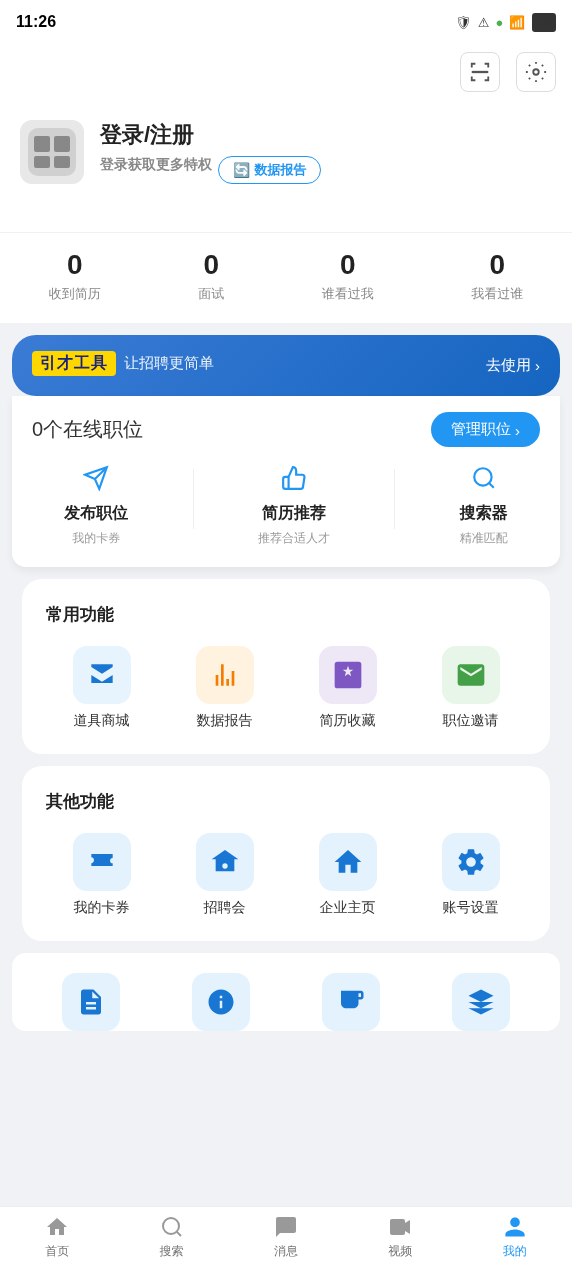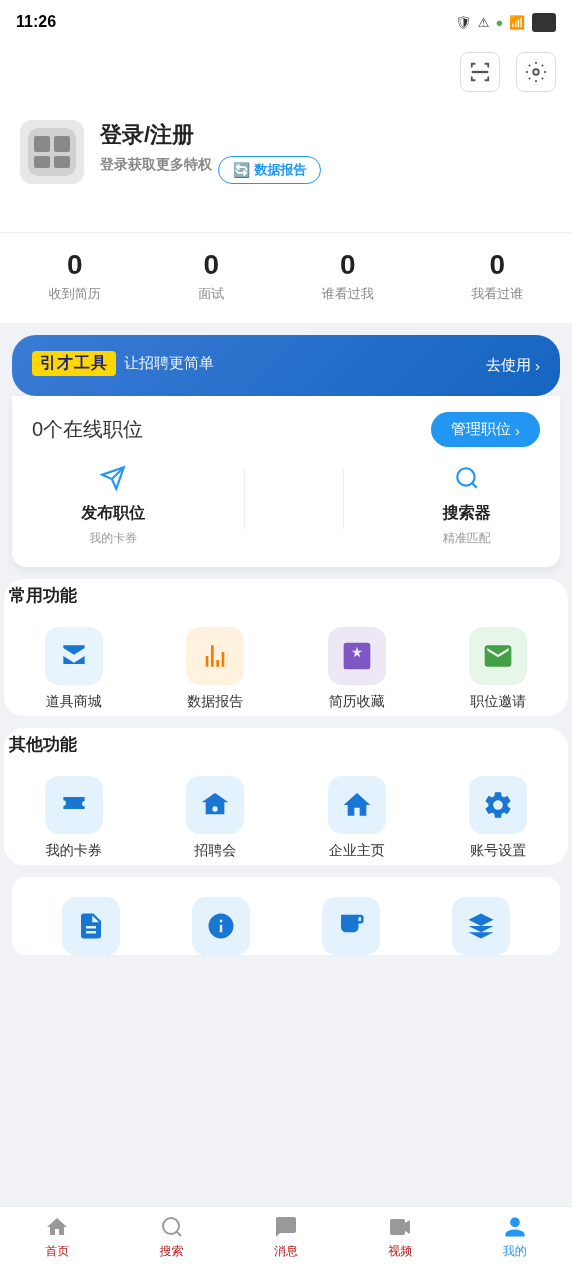--- a/index.html
+++ b/index.html
@@ -241,24 +241,24 @@
     }
     .divider-v {
       width: 1px;
       height: 60px;
       background: #eee;
       margin-top: 4px;
     }
 
     
     .func-section {
-      margin: 12px 4px 0;
+      margin: 12px 22px 0;
       background: #fff;
       border-radius: 20px;
-      padding: 5px;
+      padding: 24px;
     }
     .func-section-title {
       font-size: 17px;
       font-weight: 700;
       color: #222;
       margin-bottom: 20px;
     }
     .func-grid {
       display: grid;
       grid-template-columns: repeat(4, 1fr);
@@ -313,21 +313,21 @@
     .nav-item {
       display: flex;
       flex-direction: column;
       align-items: center;
       gap: 4px;
       cursor: pointer;
       min-width: 60px;
     }
     .nav-label {
       font-size: 12px;
-      color: #b91c1c;
+      color: #737373;
     }
     .nav-label.active {
       color: #2196f3;
     }
 
     
     .partial-row {
       margin: 12px 12px 0;
       background: #fff;
       border-radius: 14px;
@@ -443,20 +443,30 @@
         <span class="quick-action-icon">
           <svg width="26" height="26" viewBox="0 0 24 24" fill="none" stroke="#2196f3" stroke-width="2">
             <line x1="22" y1="2" x2="11" y2="13"></line>
             <polygon points="22 2 15 22 11 13 2 9 22 2"></polygon>
           </svg>
         </span>
         <span class="quick-action-label">发布职位</span>
         <span class="quick-action-sub">我的卡券</span>
       </div>
       <div class="divider-v"></div>
+      <div class="quick-action">
+        <span class="quick-action-icon">
+          <svg width="26" height="26" viewBox="0 0 24 24" fill="none" stroke="#2196f3" stroke-width="2">
+            <path d="M14 9V5a3 3 0 0 0-3-3l-4 9v11h11.28a2 2 0 0 0 2-1.7l1.38-9a2 2 0 0 0-2-2.3z"></path>
+            <path d="M7 22H4a2 2 0 0 1-2-2v-7a2 2 0 0 1 2-2h3"></path>
+          </svg>
+        </span>
+        <span class="quick-action-label">简历推荐</span>
+        <span class="quick-action-sub">推荐合适人才</span>
+      </div>
       <div class="divider-v"></div>
       <div class="quick-action">
         <span class="quick-action-icon">
           <svg width="26" height="26" viewBox="0 0 24 24" fill="none" stroke="#2196f3" stroke-width="2">
             <circle cx="11" cy="11" r="8"></circle>
             <line x1="21" y1="21" x2="16.65" y2="16.65"></line>
           </svg>
         </span>
         <span class="quick-action-label">搜索器</span>
         <span class="quick-action-sub">精准匹配</span>

